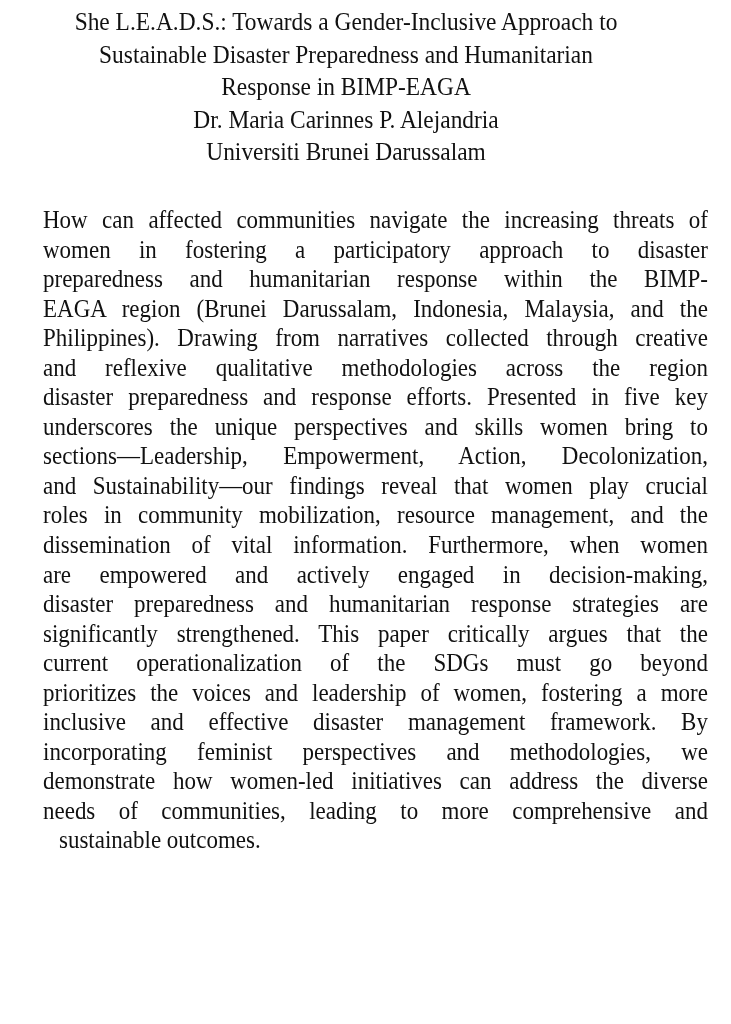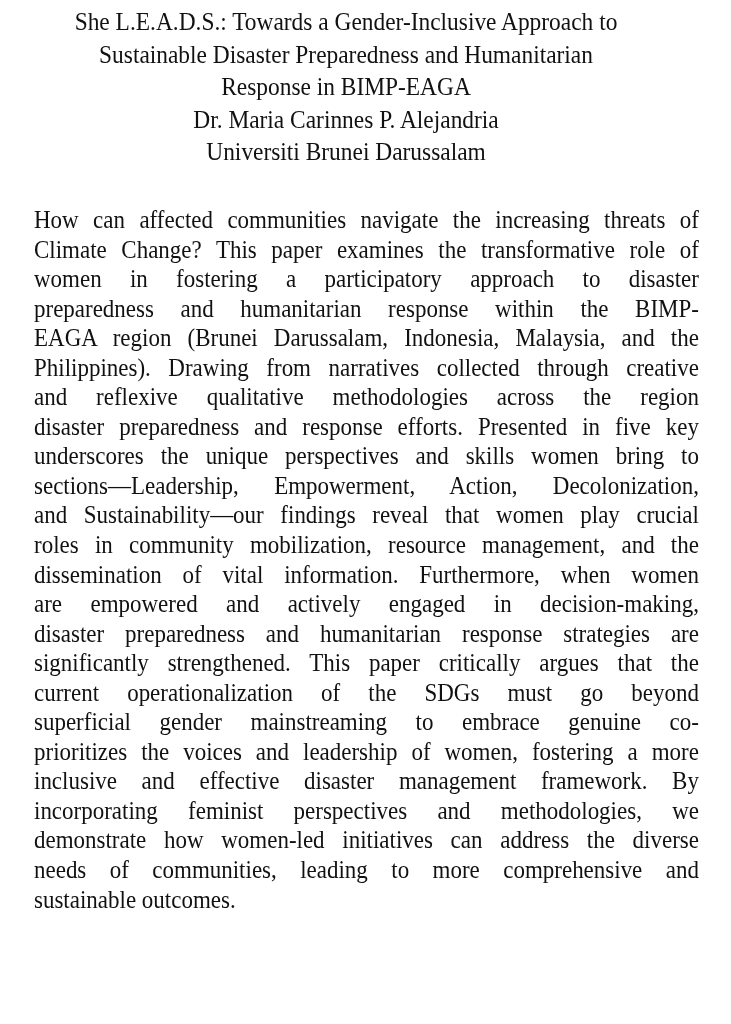--- a/index.html
+++ b/index.html
@@ -1,41 +1,38 @@
 <!DOCTYPE html>
 <html><head>
 <meta charset="utf-8">
 <style>
   html, body { margin:0; padding:0; background:#ffffff; }
   body { width:731px; height:1024px; overflow:hidden; position:relative; font-family:"Liberation Serif", serif; color:#111111; }
   .header { position:absolute; left:0; top:6px; width:692px; text-align:center;font-family:Liberation Serif, serif; }
   .header .hl { font-size:26px; line-height:32.5px; white-space:nowrap; transform:scaleX(0.9); transform-origin:center; }
-  .abstract { position:absolute; left:34px; top:205px; width:665px; }
+  .abstract { position:absolute; left:43px; top:205px; width:665px; }
   .line { font-size:25.5px; line-height:29.55px; height:29.55px; white-space:nowrap; transform-origin:left; }
   .line.j { text-align:justify; text-align-last:justify; white-space:normal; overflow:hidden; }
-  .line.last { text-align:right; }
+  .line.last { text-align:right;margin-left:16px; }
   .inner { display:block; width:738px; transform:scaleX(0.901); transform-origin:left top; }
 </style>
 </head>
 <body>
 
 <div class="header">
   <div class="hl">She L.E.A.D.S.: Towards a Gender-Inclusive Approach to</div>
   <div class="hl">Sustainable Disaster Preparedness and Humanitarian</div>
   <div class="hl">Response in BIMP-EAGA</div>
   <div class="hl">Dr. Maria Carinnes P. Alejandria</div>
   <div class="hl">Universiti Brunei Darussalam</div>
 </div>
 
 <div class="abstract" id="abstract">
     <div class="line j">
       <span class="inner">How can affected communities navigate the increasing threats of</span>
-    </div>
-    <div class="line j">
-      <span class="inner">Climate Change? This paper examines the transformative role of</span>
     </div>
     <div class="line j">
       <span class="inner">women in fostering a participatory approach to disaster</span>
     </div>
     <div class="line j">
       <span class="inner">preparedness and humanitarian response within the BIMP-</span>
     </div>
     <div class="line j">
       <span class="inner">EAGA region (Brunei Darussalam, Indonesia, Malaysia, and the</span>
     </div>
@@ -69,23 +66,20 @@
     <div class="line j">
       <span class="inner">disaster preparedness and humanitarian response strategies are</span>
     </div>
     <div class="line j">
       <span class="inner">significantly strengthened. This paper critically argues that the</span>
     </div>
     <div class="line j">
       <span class="inner">current operationalization of the SDGs must go beyond</span>
     </div>
     <div class="line j">
-      <span class="inner">superficial gender mainstreaming to embrace genuine co-</span>
-    </div>
-    <div class="line j">
       <span class="inner">prioritizes the voices and leadership of women, fostering a more</span>
     </div>
     <div class="line j">
       <span class="inner">inclusive and effective disaster management framework. By</span>
     </div>
     <div class="line j">
       <span class="inner">incorporating feminist perspectives and methodologies, we</span>
     </div>
     <div class="line j">
       <span class="inner">demonstrate how women-led initiatives can address the diverse</span>

